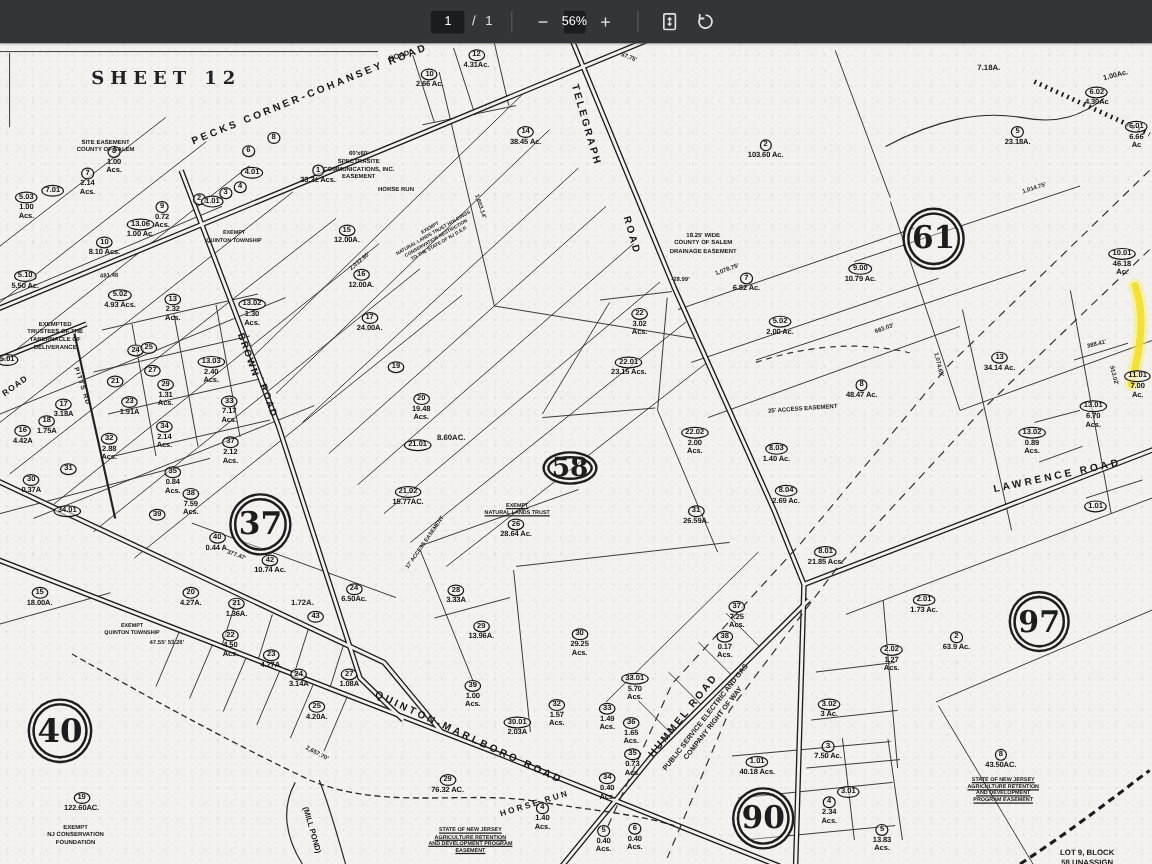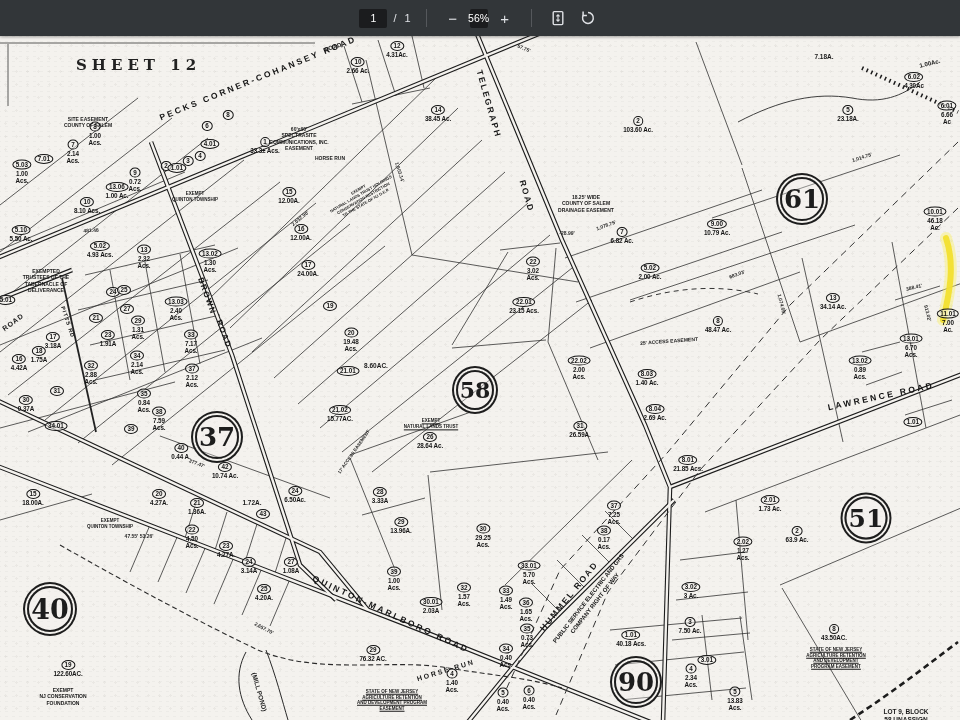--- a/index.html
+++ b/index.html
@@ -603,24 +603,24 @@
           <span class="lotc">2.02</span>
           <span class="area">1.27
 Acs.</span>
         </div>
         <div class="parcel" style="position: absolute; left: 691px; top: 591px; transform: translate(-50%, -50%) rotate(0deg);">
           <span class="lotc">3.02</span>
           <span class="area">3 Ac.</span>
         </div>
         <div class="block" style="position: absolute; left: 217px; top: 437px; transform: translate(-50%, -50%) rotate(0deg); height: 44px; width: 44px; font-size: 26px;">37</div>
         <div class="block" style="position: absolute; left: 50px; top: 609px; transform: translate(-50%, -50%) rotate(0deg); height: 46px; width: 46px; font-size: 27px;">40</div>
-        <div class="block" style="position: absolute; left: 475px; top: 390px; transform: translate(-50%, -50%) rotate(0deg); height: 40px; width: 38px; font-size: 22px;">58</div>
+        <div class="block" style="position: absolute; left: 475px; top: 390px; transform: translate(-50%, -50%) rotate(0deg); height: 20px; width: 38px; font-size: 22px;">58</div>
         <div class="block" style="position: absolute; left: 636px; top: 682px; transform: translate(-50%, -50%) rotate(0deg); height: 44px; width: 44px; font-size: 26px;">90</div>
-        <div class="block" style="position: absolute; left: 778px; top: 199px; transform: translate(-50%, -50%) rotate(0deg); height: 44px; width: 44px; font-size: 26px; margin-left: 24px;">61</div>
-        <div class="block" style="position: absolute; left: 866px; top: 518px; transform: translate(-50%, -50%) rotate(0deg); height: 43px; width: 43px; font-size: 25px;">51</div>
+        <div class="block" style="position: absolute; left: 778px; top: 199px; transform: translate(-50%, -50%) rotate(0deg); height: 44px; width: 44px; font-size: 26px;">61</div>
+        <div class="block" style="position: absolute; left: 866px; top: 518px; transform: translate(-50%, -50%) rotate(0deg); height: 43px; width: 43px; font-size: 25px;">97</div>
         <div class="roadlabel" style="position: absolute; left: 258px; top: 78px; transform: translate(-50%, -50%) rotate(-22deg); font-size: 8.5px; letter-spacing: 2.5px;">PECKS CORNER-COHANSEY ROAD</div>
         <div class="roadlabel" style="position: absolute; left: 489px; top: 104px; transform: translate(-50%, -50%) rotate(74deg); font-size: 8.5px; letter-spacing: 2px;">TELEGRAPH</div>
         <div class="roadlabel" style="position: absolute; left: 527px; top: 196px; transform: translate(-50%, -50%) rotate(74deg); font-size: 8.5px; letter-spacing: 2px;">ROAD</div>
         <div class="roadlabel" style="position: absolute; left: 207px; top: 296px; transform: translate(-50%, -50%) rotate(70deg); font-size: 8px; letter-spacing: 1.5px;">BROWN</div>
         <div class="roadlabel" style="position: absolute; left: 224px; top: 334px; transform: translate(-50%, -50%) rotate(70deg); font-size: 8px; letter-spacing: 1.5px;">ROAD</div>
         <div class="roadlabel" style="position: absolute; left: 391px; top: 614px; transform: translate(-50%, -50%) rotate(25deg); font-size: 8.5px; letter-spacing: 2.5px;">QUINTON-MARLBORO ROAD</div>
         <div class="roadlabel" style="position: absolute; left: 569px; top: 596px; transform: translate(-50%, -50%) rotate(-51deg); font-size: 8.5px; letter-spacing: 2px;">HUMMEL ROAD</div>
         <div class="roadlabel" style="position: absolute; left: 881px; top: 396px; transform: translate(-50%, -50%) rotate(-12deg); font-size: 8.5px; letter-spacing: 2.5px;">LAWRENCE ROAD</div>
         <div class="roadlabel" style="position: absolute; left: 68px; top: 322px; transform: translate(-50%, -50%) rotate(72deg); font-size: 5.5px; letter-spacing: 1px;">PITTS RD</div>
         <div class="roadlabel" style="position: absolute; left: 13px; top: 322px; transform: translate(-50%, -50%) rotate(-36deg); font-size: 7px; letter-spacing: 1px;">ROAD</div>

